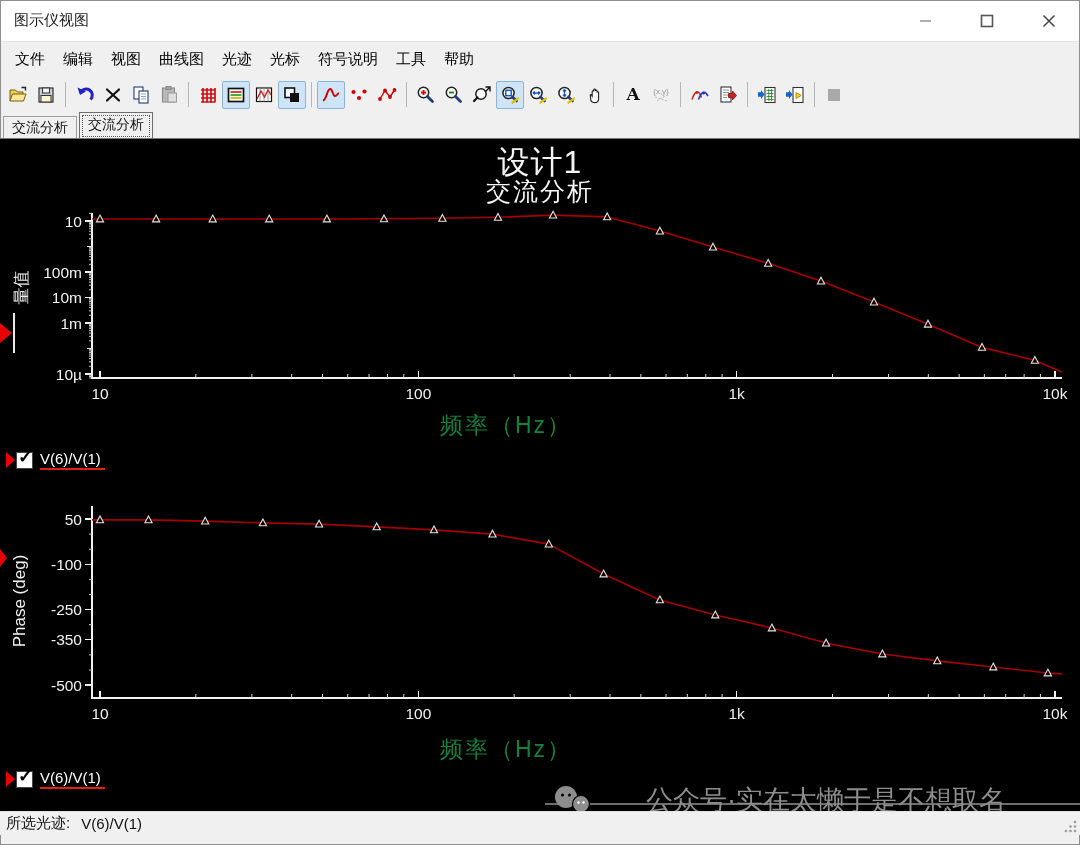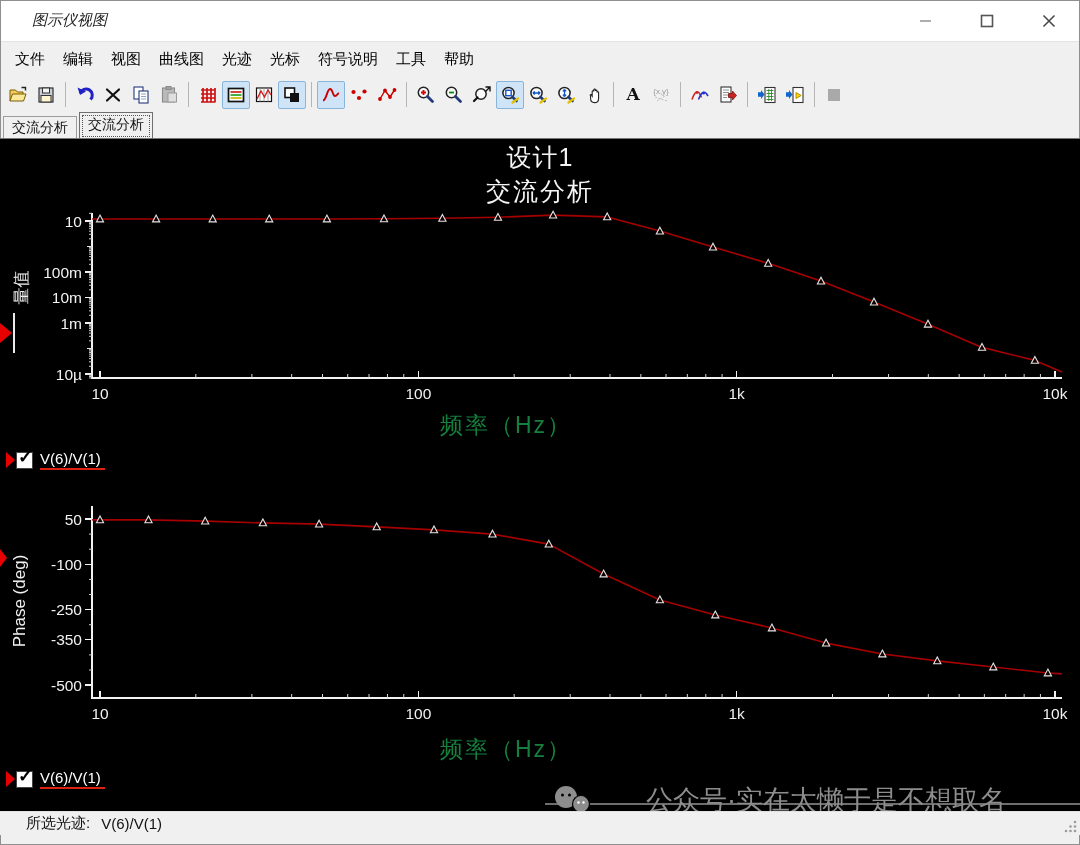--- a/index.html
+++ b/index.html
@@ -1,38 +1,38 @@
 <!DOCTYPE html>
 <html><head>
 <meta charset="utf-8">
 <style>
   html,body{margin:0;padding:0;background:#444;}
   .window{position:relative;width:1080px;height:845px;background:#f0f0f0;outline:1px solid #8f8f8f;outline-offset:-1px;font-family:"Liberation Sans",sans-serif;overflow:hidden;}
   
   .titlebar{height:42px;background:#ffffff;display:flex;align-items:center;border-bottom:1px solid #e3e3e3;box-sizing:border-box;}
-  .title{margin-left:32px;font-size:15px;color:#1c1c1c;font-style:italic;}
+  .title{margin-left:14px;font-size:15px;color:#1c1c1c;}
   .win-controls{margin-left:auto;display:flex;height:100%;}
   .win-btn{width:62px;height:100%;display:flex;align-items:center;justify-content:center;}
   
   .menubar{height:35px;background:#f0f0f0;display:flex;align-items:center;padding-left:6px;box-sizing:border-box;}
   .menu-item{padding:4px 9px;font-size:15px;color:#000000;}
   
   .toolbar{height:35px;display:flex;align-items:center;padding-left:4px;box-sizing:border-box;}
   .tbtn{width:28px;height:28px;display:flex;align-items:center;justify-content:center;border:1px solid transparent;border-radius:2px;box-sizing:border-box;flex:0 0 auto;}
   .tbtn.active{background:#cfe4f7;border-color:#8ab5da;}
   .tsep{width:1px;height:25px;background:#b5b5b5;margin:0 5px;flex:0 0 auto;}
   
   .tabbar{height:26px;display:flex;align-items:flex-end;padding-left:3px;background:#f0f0f0;box-sizing:border-box;}
   .tab{height:21px;line-height:21px;padding:0 8px;font-size:14px;color:#111;background:#f0f0f0;border:1px solid #9d9d9d;border-bottom:none;margin-right:2px;position:relative;}
   .tab.active{height:25px;line-height:23px;border-color:#6f6f6f;z-index:2;}
   .tab.active::after{content:"";position:absolute;left:2px;right:2px;top:2px;bottom:1px;border:1px dotted #555;}
   
   .chart-area{position:relative;height:673px;background:#000;overflow:hidden;border-top:1px solid #777;box-sizing:border-box;}
   .chart-area svg.plots{position:absolute;left:0;top:0;}
-  .chart-title{position:absolute;top:2px;left:0;width:100%;text-align:center;font-size:25px;color:#f4f4f4;letter-spacing:1px;}
+  .chart-title{position:absolute;top:2px;left:0;width:100%;text-align:center;font-size:32px;color:#f4f4f4;letter-spacing:1px;}
   .chart-subtitle{position:absolute;top:36px;left:0;width:100%;text-align:center;font-size:25px;color:#f4f4f4;letter-spacing:2px;}
   .ylab{position:absolute;color:#f0f0f0;font-size:17px;text-align:center;transform:rotate(-90deg);}
   .ylab.mag{left:-39px;top:137px;width:120px;}
   .ylab.ph{left:-60px;top:452px;width:160px;}
   .xlab{position:absolute;color:#15803d;font-size:23px;width:260px;left:440px;letter-spacing:2px;}
   .xlab.x0{top:271px;}
   .xlab.x1{top:595px;}
   .legend-row{position:absolute;left:6px;display:flex;align-items:center;height:22px;}
   .legend-row.l1{top:310px;}
   .legend-row.l2{top:629px;}
@@ -41,21 +41,21 @@
   .checkbox::after{content:"✓";position:absolute;left:1px;top:-7px;font-size:18px;font-weight:bold;color:#000;}
   .legend-label{margin-left:7px;font-size:15px;color:#fff;border-bottom:2px solid #dd2211;padding:0 4px 1px 0;line-height:17px;}
   .trace-arrow{position:absolute;left:0;width:0;height:0;}
   .trace-arrow.a1{top:184px;border-top:10px solid transparent;border-bottom:10px solid transparent;border-left:12px solid #e80000;}
   .trace-tickbar{position:absolute;left:13px;top:174px;width:2px;height:40px;background:#e9e9e9;}
   .trace-arrow.a2{top:410px;border-top:9px solid transparent;border-bottom:9px solid transparent;border-left:7px solid #e80000;}
   .wm-line{position:absolute;left:545px;top:664px;width:535px;height:2px;background:#6e6e6e;}
   .watermark{position:absolute;left:552px;top:643px;display:flex;align-items:center;color:#8d8d8d;font-size:27px;white-space:nowrap;z-index:3;gap:46px;}
   .watermark .wm-icon{margin-right:8px;}
   
-  .statusbar{height:24px;background:#f0f0f0;border-top:1px solid #e2e2e2;display:flex;align-items:center;padding-left:26px;font-size:15px;color:#111;position:relative;box-sizing:border-box;}
+  .statusbar{height:24px;background:#f0f0f0;border-top:1px solid #e2e2e2;display:flex;align-items:center;padding-left:6px;font-size:15px;color:#111;position:relative;box-sizing:border-box;}
   .status-val{margin-left:11px;}
   .grip{position:absolute;right:2px;bottom:2px;}
 </style>
 </head>
 <body>
 
 <div class="window">
 
   <div class="titlebar">
     <span class="title">图示仪视图</span>

